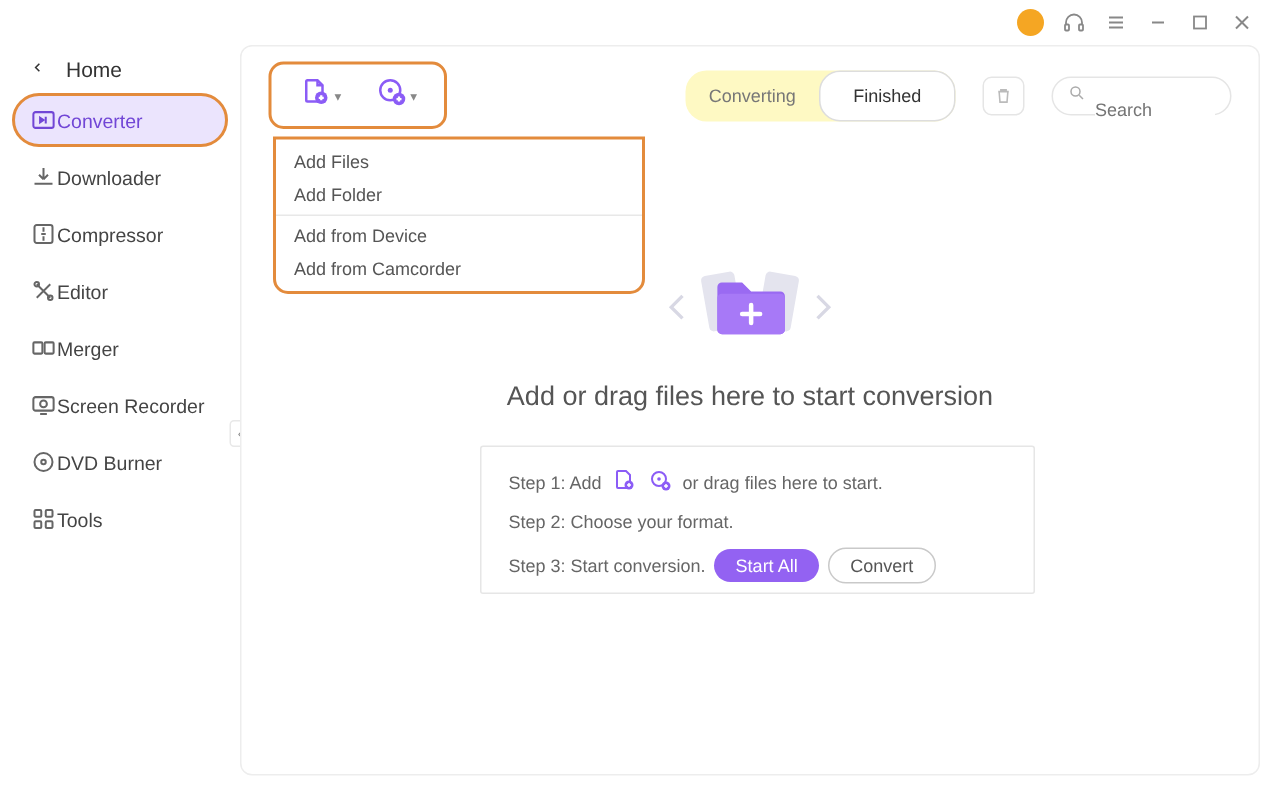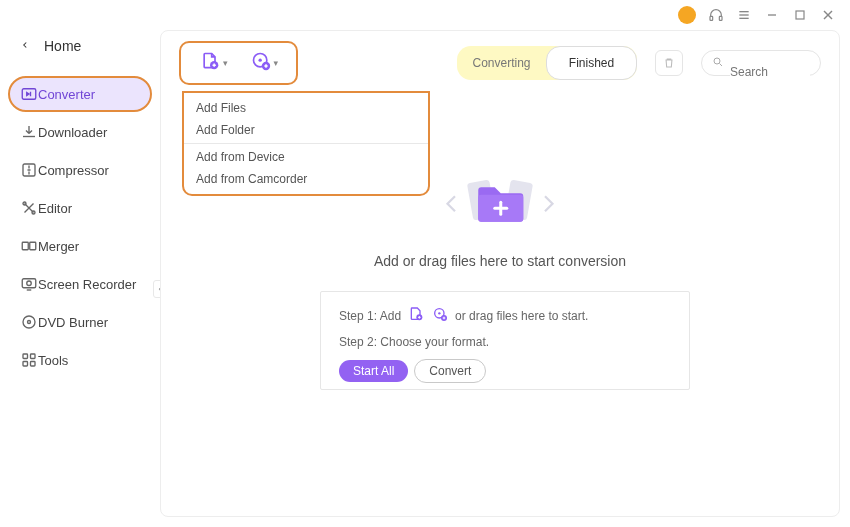--- a/index.html
+++ b/index.html
@@ -2,21 +2,21 @@
 <html><head>
   <meta charset="utf-8">
   <style>
     * { margin: 0; padding: 0; box-sizing: border-box; font-family: -apple-system, BlinkMacSystemFont, "Segoe UI", sans-serif; }
     body { width: 850px; height: 527px; background: #fff; overflow: hidden; position: relative; }
     .titlebar { height: 30px; display: flex; justify-content: flex-end; align-items: center; gap: 12px; padding-right: 14px; }
     .titlebar .avatar { width: 18px; height: 18px; border-radius: 50%; background: #f5a623; }
     .titlebar .tb-icon { color: #888; font-size: 14px; cursor: pointer; display: inline-flex; align-items: center; justify-content: center; width: 16px; height: 16px; }
     .app-body { display: flex; height: calc(100% - 30px); }
     .sidebar { width: 160px; padding: 0 8px; }
-    .home-row { display: flex; align-items: center; gap: 14px; padding: 8px 12px; margin-bottom: 14px; }
+    .home-row { display: flex; align-items: center; gap: 14px; padding: 8px 12px; }
     .home-row .back { font-size: 13px; color: #333; }
     .home-row .label { font-size: 14px; color: #333; font-weight: 500; }
     .nav-item { display: flex; align-items: center; padding: 9px 12px; border-radius: 16px; cursor: pointer; font-size: 13px; color: #444; margin-bottom: 2px; }
     .nav-item.active { background: #ebe4fd; border: 2px solid #e38b3c; border-radius: 18px; padding: 7px 10px; }
     .nav-item.active .nav-label { color: #7146d6; }
     .nav-icon { width: 18px; height: 18px; display: inline-flex; align-items: center; justify-content: center; }
     .nav-icon svg { width: 18px; height: 18px; }
     .collapse-handle { position: absolute; left: 153px; top: 280px; width: 14px; height: 18px; background: #fff; border: 1px solid #e8e8e8; border-radius: 3px 0 0 3px; display: flex; align-items: center; justify-content: center; font-size: 9px; color: #888; cursor: pointer; }
     .main { flex: 1; border: 1px solid #ededed; border-radius: 8px; margin: 0 10px 10px 0; padding: 10px 18px 18px; position: relative; background: #fff; }
     .topbar { display: flex; align-items: center; gap: 10px; }
@@ -31,21 +31,21 @@
     .search { flex: 0 0 120px; display: flex; align-items: center; gap: 6px; border: 1px solid #e5e5e5; border-radius: 14px; height: 26px; padding: 0 10px; margin-left: 8px; }
     .search input { border: none; outline: none; font-size: 12px; width: 80px; color: #666; margin-top: 18px; }
     .search .mag { color: #aaa; }
     .dropdown { position: absolute; left: 21px; top: 60px; width: 248px; border: 2px solid #e38b3c; border-radius: 0 0 10px 10px; background: #fff; padding: 4px 0; z-index: 10; }
     .dropdown .dd-item { padding: 4px 12px; font-size: 12px; color: #555; cursor: pointer; }
     .dd-sep { height: 1px; background: #e8e8e8; margin: 2px 0; }
     .drop-zone { margin: 80px auto 0; width: 360px; text-align: center; }
     .folder-graphic { width: 120px; height: 70px; margin: 0 auto 18px; position: relative; }
     .folder-bg { position: absolute; inset: 0; display: flex; justify-content: center; align-items: center; }
     .folder-bg svg { width: 120px; height: 70px; }
-    .drop-text { font-size: 14px; color: #555; margin-bottom: 22px; }
+    .drop-text { font-size: 18px; color: #555; margin-bottom: 22px; }
     .steps-block { border: 1px solid #e6e6e6; border-radius: 2px; padding: 14px 18px 6px; width: 370px; margin: 0 auto; }
     .step { font-size: 12px; color: #666; display: flex; align-items: center; gap: 6px; margin-bottom: 10px; }
     .step:last-child { margin-bottom: 0; }
     .step .mini-icon svg { width: 18px; height: 16px; }
     .start-all-btn { background: #9362f2; color: #fff; border: none; border-radius: 12px; padding: 4px 14px; font-size: 12px; cursor: pointer; }
     .convert-btn { background: #fff; color: #555; border: 1px solid #c9c9c9; border-radius: 12px; padding: 4px 14px; font-size: 12px; cursor: pointer; }
   </style>
 </head>
 <body>
 
@@ -264,19 +264,20 @@
                 <circle cx="11" cy="11" r="7" stroke="#8b5cf6" stroke-width="2"></circle>
                 <circle cx="11" cy="11" r="1.8" fill="#8b5cf6"></circle>
                 <circle cx="18" cy="18" r="4.5" fill="#8b5cf6"></circle>
                 <path d="M18 16v4m-2-2h4" stroke="#fff" stroke-width="1.5"></path>
               </svg>
           </span>
           <span>or drag files here to start.</span>
         </div>
         <div class="step">Step 2: Choose your format.</div>
         <div class="step">
+          <span>Step 3: Start conversion.</span>
           <button class="start-all-btn">Start All</button>
           <button class="convert-btn">Convert</button>
         </div>
       </div>
     </div>
   </div>
 </div>
 
 </body></html>

